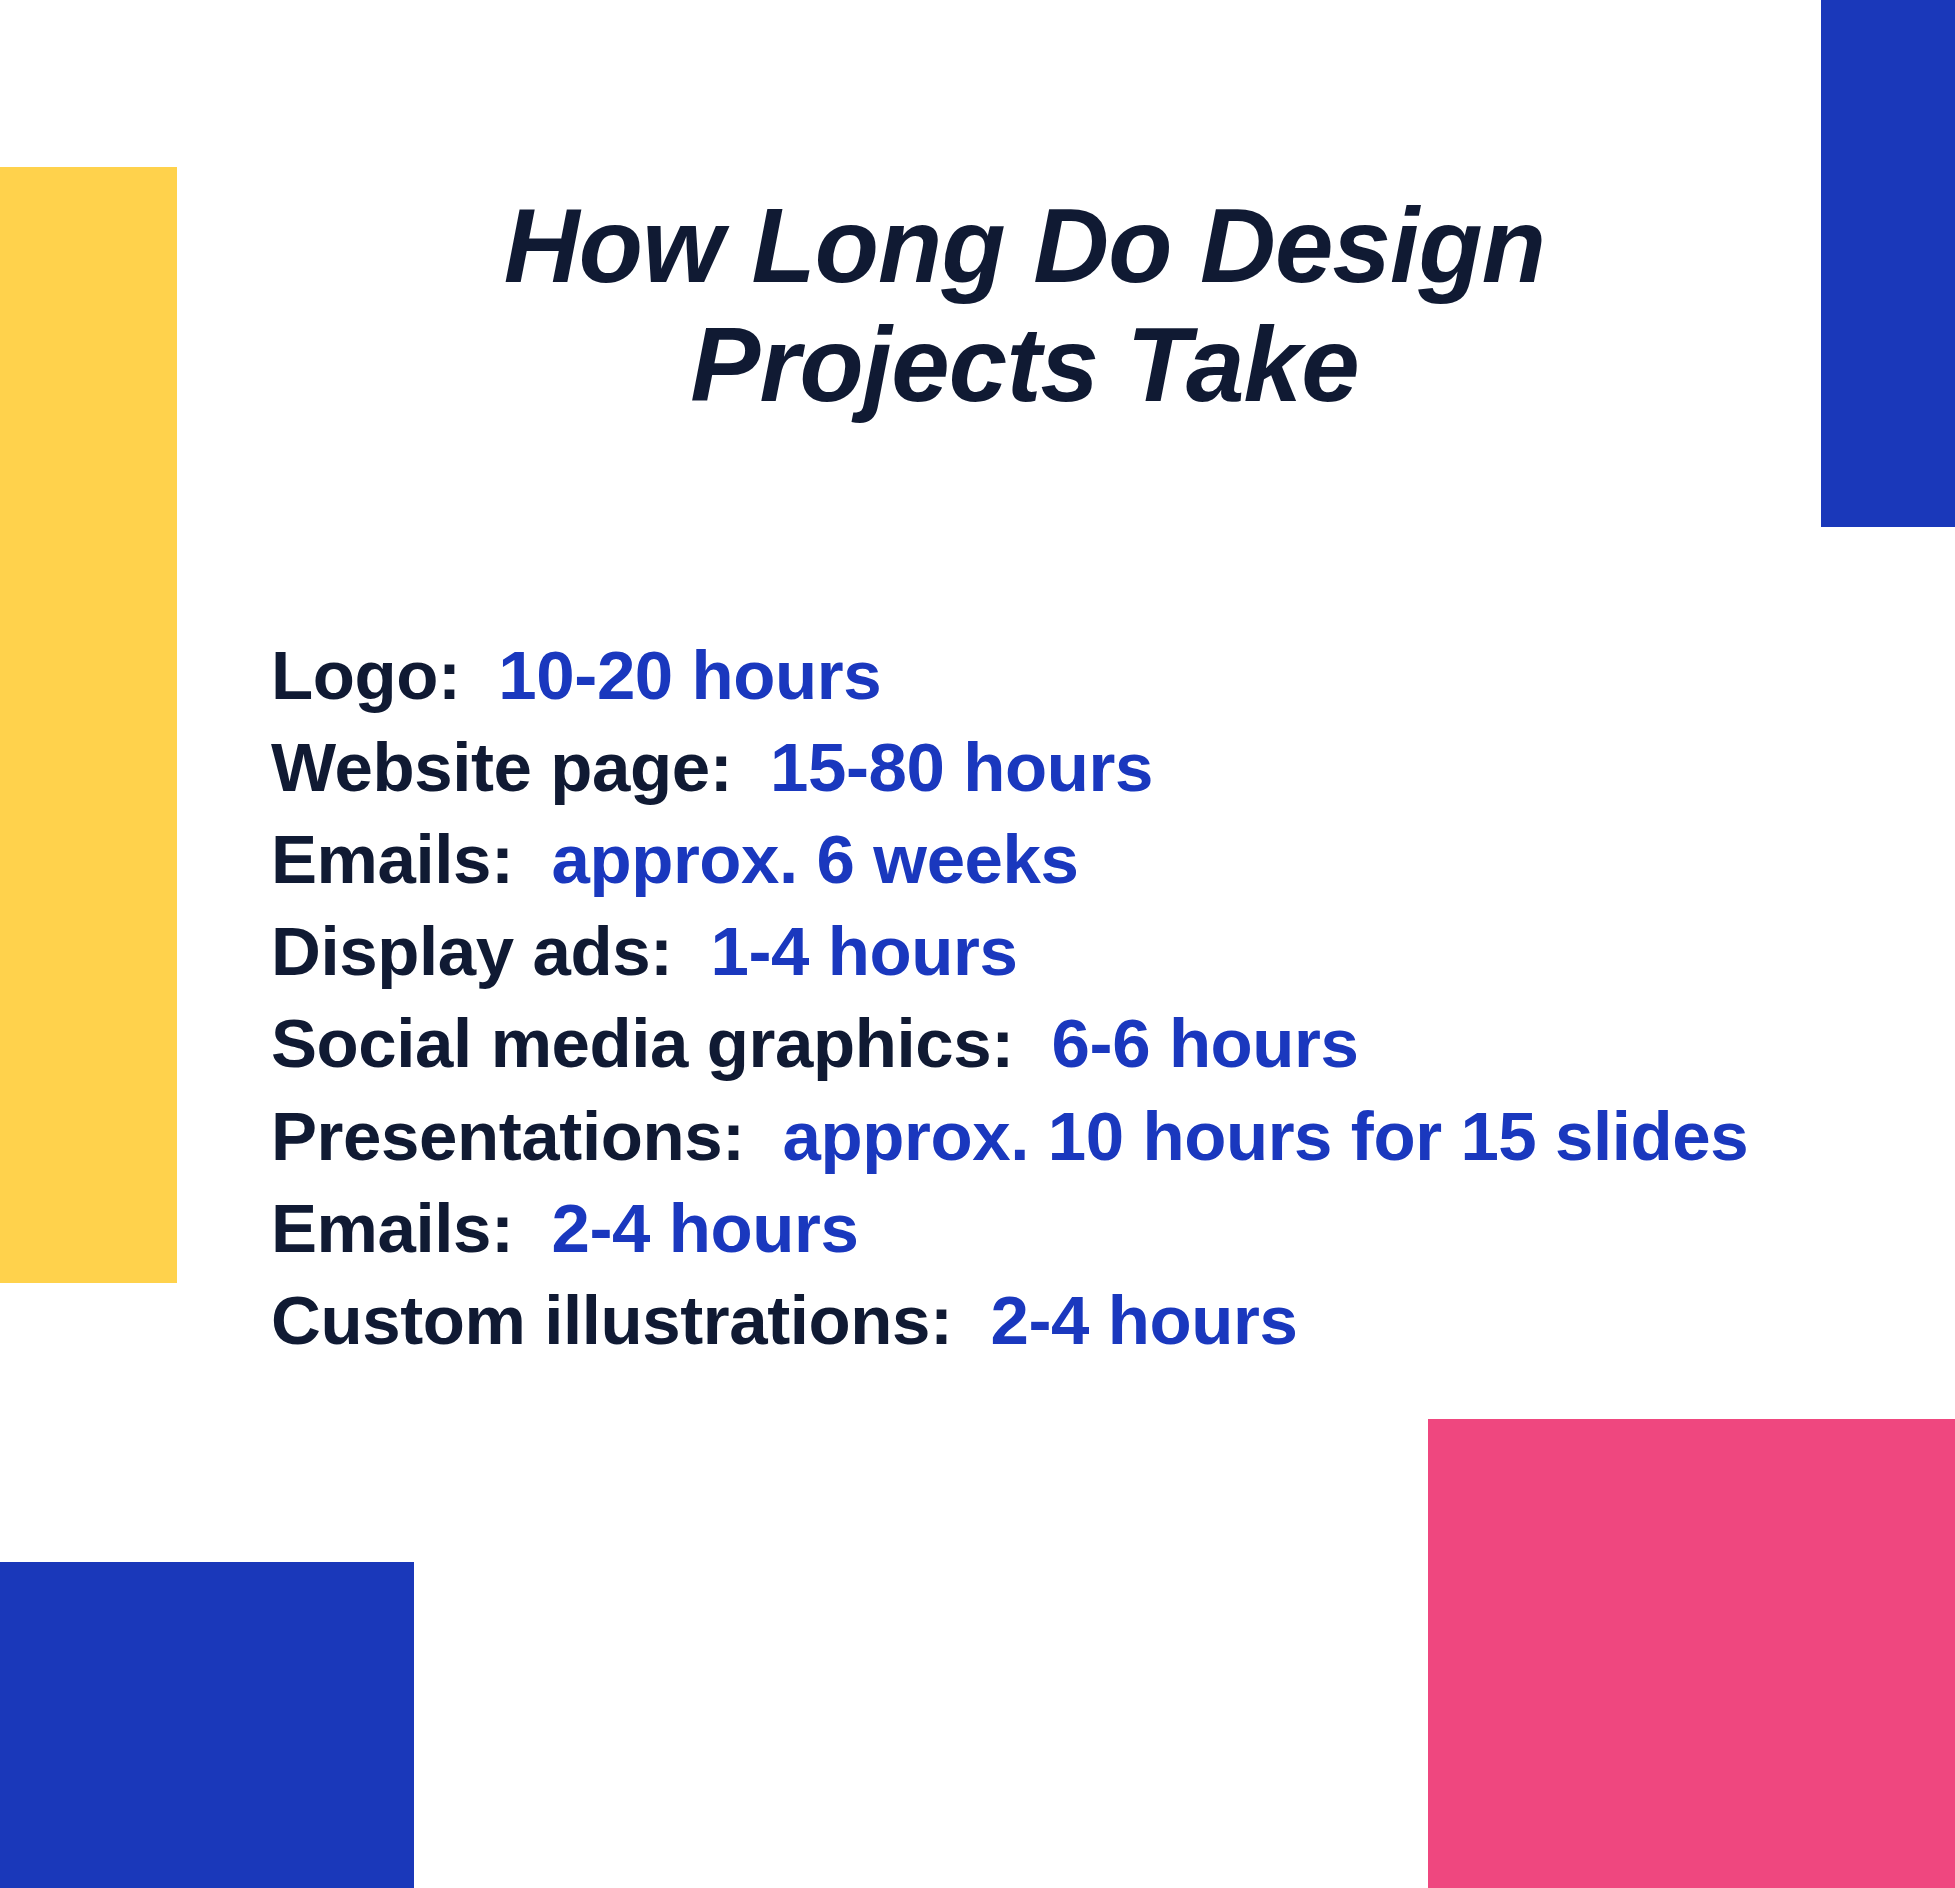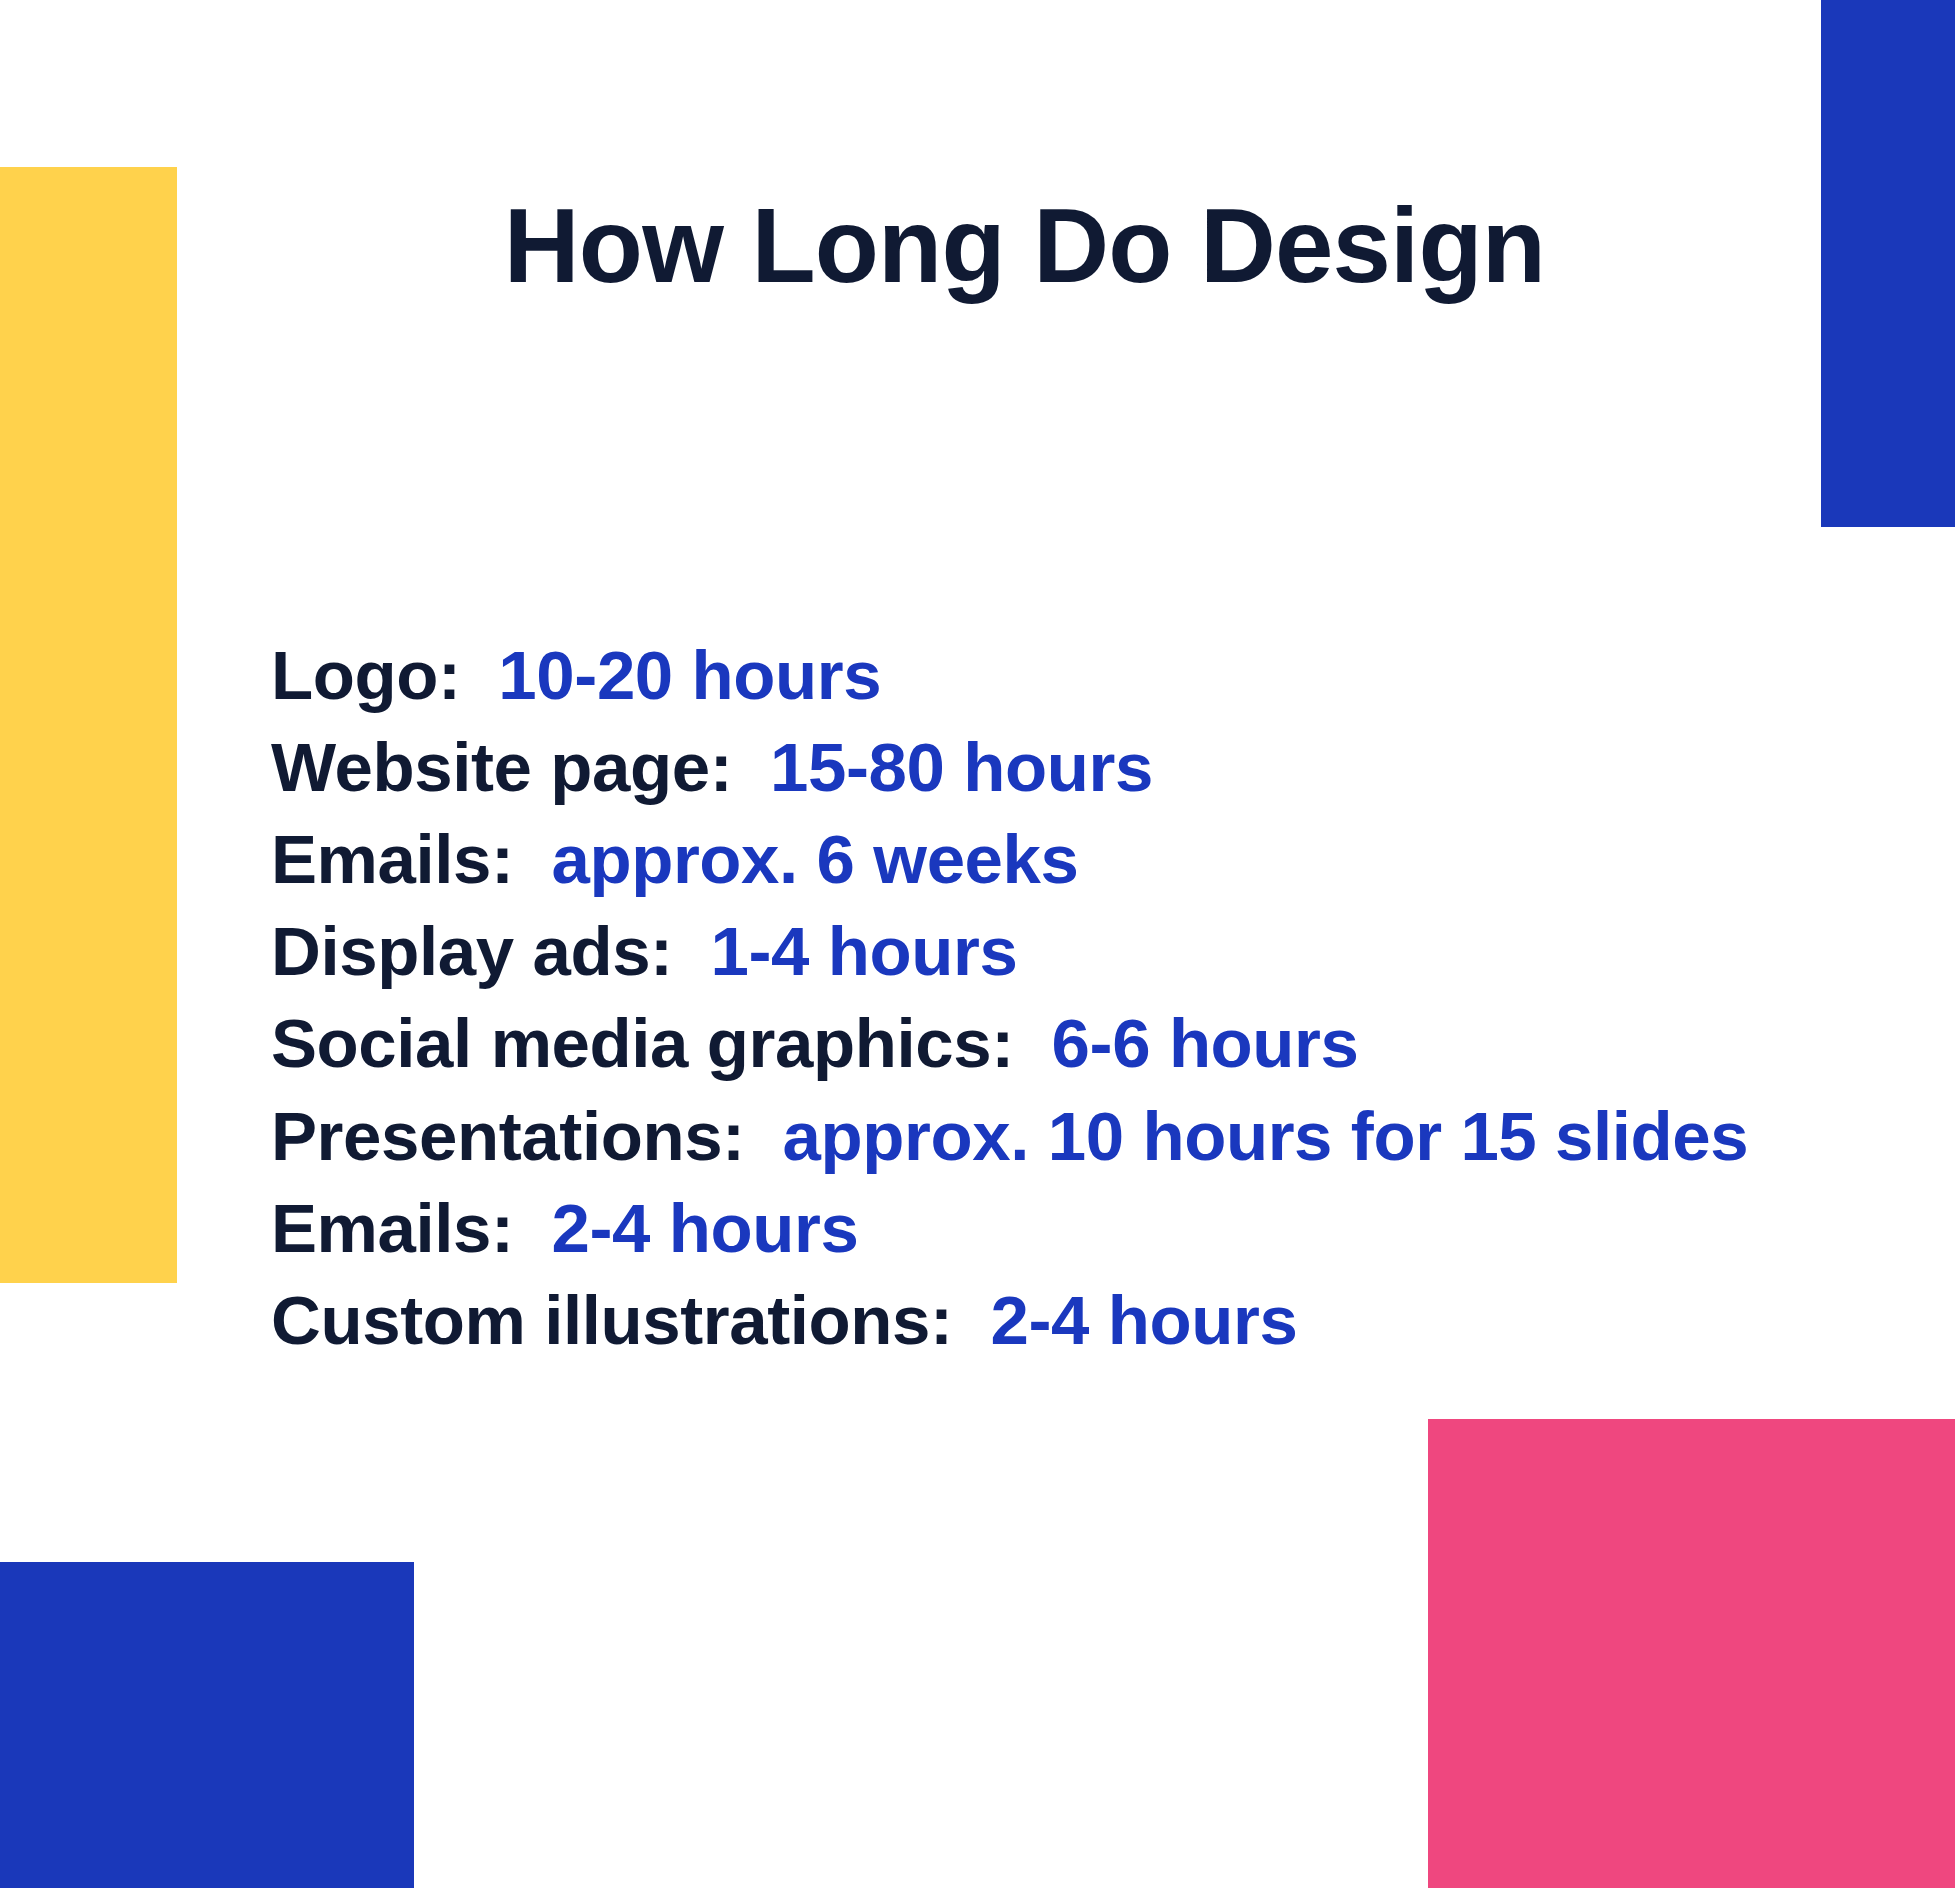--- a/index.html
+++ b/index.html
@@ -54,20 +54,21 @@
     position: absolute;
     left: 211px;
     top: 117px;
     width: 1627px;
     text-align: center;
     color: #101A33;
     font-size: 105px;
     font-weight: 900;
     line-height: 1.13;
     letter-spacing: -0.8px;
+    font-style: italic;
   }
   #title .title-line {
     display: block;
     white-space: nowrap;
   }
 
   
   #project-list {
     position: absolute;
     left: 271px;
@@ -99,20 +100,21 @@
   <div class="block" id="block-yellow-left"></div>
 
   <div class="block" id="block-blue-topright"></div>
 
   <div class="block" id="block-blue-bottomleft"></div>
 
   <div class="block" id="block-pink-bottomright"></div>
 
   <h1 id="title">
     <span class="title-line">How Long Do Design</span>
+    <span class="title-line">Projects Take</span>
   </h1>
 
   <div id="project-list">
 
     <div class="list-row">
       <span class="row-label">Logo:</span>
       <span class="row-value">10-20 hours</span>
     </div>
 
     <div class="list-row">

